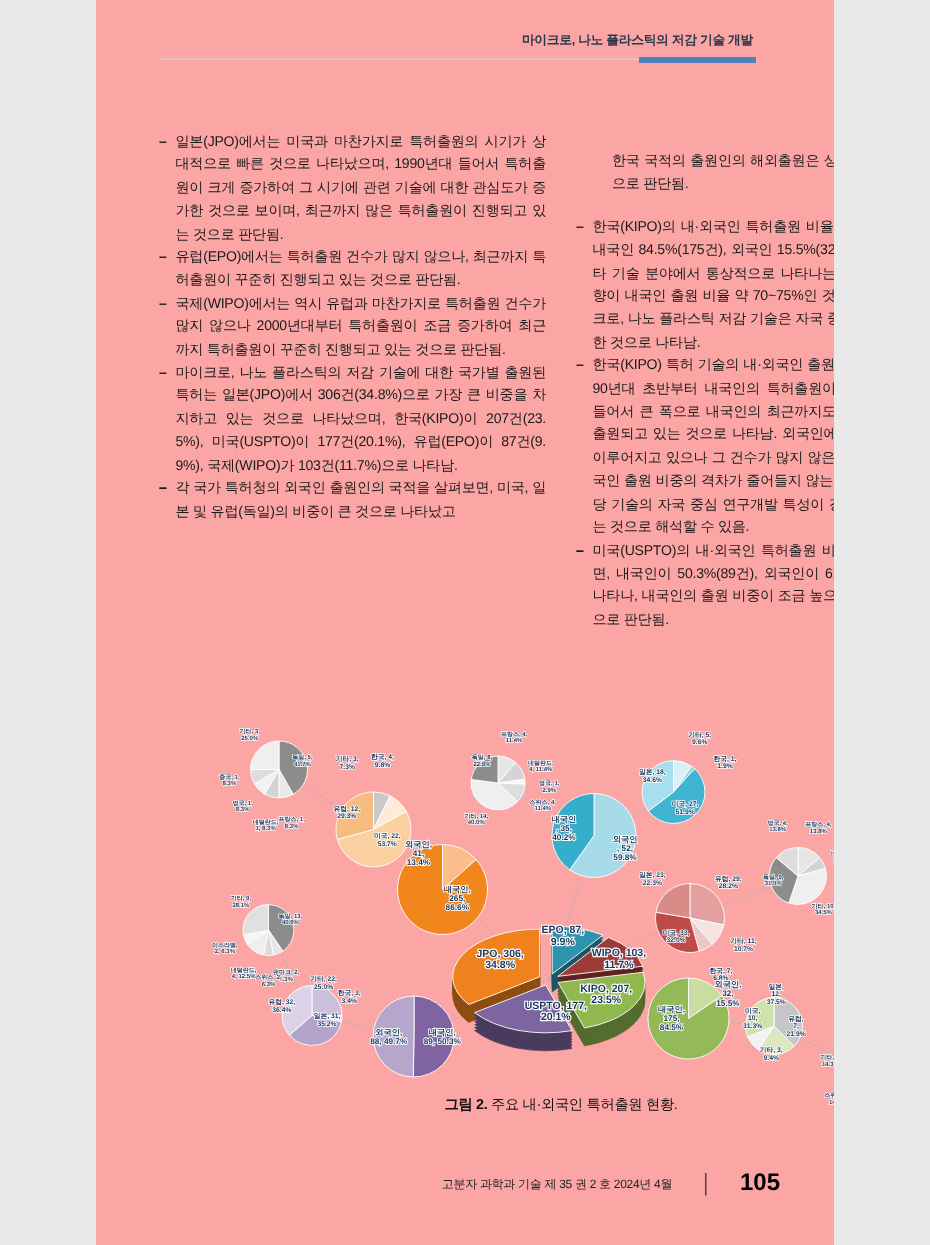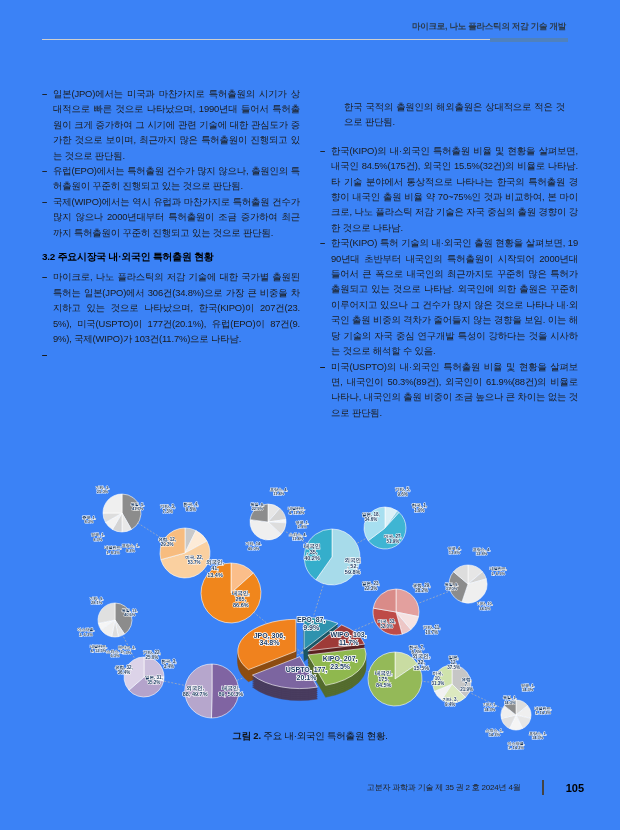--- a/index.html
+++ b/index.html
@@ -1,17 +1,17 @@
 <!DOCTYPE html>
 <html><head>
 <meta charset="utf-8">
 <style>
   html,body{margin:0;padding:0;background:#e9e9e9;}
   .page{
-    position:relative;width:620px;height:830px;background:#3b82f6;
+    position:relative;width:492px;height:830px;background:#fca5a5;
     font-family:"Liberation Sans",sans-serif;color:#1a1a1a;overflow:hidden;
     margin:0 auto;
   }
   
   .running-head{
     position:absolute;top:21px;right:54px;font-size:8.5px;font-weight:600;
     color:#2b3a4a;letter-spacing:-0.2px;
   }
   .header-rule{
     position:absolute;top:39px;left:42px;right:52px;height:1px;background:#cfcfcf;
@@ -39,43 +39,42 @@
     position:absolute;top:730px;left:0;width:620px;text-align:center;
     font-size:9.5px;color:#111;letter-spacing:-0.2px;
   }
   .figure-caption .cap-label{font-weight:bold;}
   
   .footer{
     position:absolute;top:780px;right:36px;display:flex;align-items:center;gap:22px;
   }
   .journal-info{font-size:8px;color:#222;letter-spacing:-0.2px;}
   .footer-divider{width:1.2px;height:15px;background:#444;display:inline-block;}
-  .page-number{font-size:11px;font-weight:bold;color:#000;}
+  .page-number{font-size:16px;font-weight:bold;color:#000;}
 </style>
 </head>
 <body>
 
 <div class="page">
 
   <div class="running-head">마이크로, 나노 플라스틱의 저감 기술 개발</div>
   <div class="header-rule">
     <span class="rule-accent"></span>
   </div>
 
   <section class="col left">
     <div class="bullets">
         <div class="bullet"><span class="dash">–</span><span>일본(JPO)에서는 미국과 마찬가지로 특허출원의 시기가 상대적으로 빠른 것으로 나타났으며, 1990년대 들어서 특허출원이 크게 증가하여 그 시기에 관련 기술에 대한 관심도가 증가한 것으로 보이며, 최근까지 많은 특허출원이 진행되고 있는 것으로 판단됨.</span></div>
-        <div class="bullet"><span class="dash">–</span><span>유럽(EPO)에서는 특허출원 건수가 많지 않으나, 출원인의 특허출원이 꾸준히 진행되고 있는 것으로 판단됨.</span></div>
+        <div class="bullet"><span class="dash">–</span><span>유럽(EPO)에서는 특허출원 건수가 많지 않으나, 최근까지 특허출원이 꾸준히 진행되고 있는 것으로 판단됨.</span></div>
         <div class="bullet"><span class="dash">–</span><span>국제(WIPO)에서는 역시 유럽과 마찬가지로 특허출원 건수가 많지 않으나 2000년대부터 특허출원이 조금 증가하여 최근까지 특허출원이 꾸준히 진행되고 있는 것으로 판단됨.</span></div>
       </div>
-    <h3 class="section-heading">3.2 주요시장국 내·외국인 특허출원 현황</h3>
     <div class="bullets">
         <div class="bullet"><span class="dash">–</span><span>마이크로, 나노 플라스틱의 저감 기술에 대한 국가별 출원된 특허는 일본(JPO)에서 306건(34.8%)으로 가장 큰 비중을 차지하고 있는 것으로 나타났으며, 한국(KIPO)이 207건(23.5%), 미국(USPTO)이 177건(20.1%), 유럽(EPO)이 87건(9.9%), 국제(WIPO)가 103건(11.7%)으로 나타남.</span></div>
         <div class="bullet"><span class="dash">–</span></div>
-        <div class="bullet"><span class="dash">–</span></div>
+        <div class="bullet"><span class="dash">–</span><span>각 국가 특허청의 외국인 출원인의 국적을 살펴보면, 미국, 일본 및 유럽(독일)의 비중이 큰 것으로 나타났고</span></div>
       </div>
   </section>
 
   <section class="col right">
     <p class="continuation">한국 국적의 출원인의 해외출원은 상대적으로 적은 것으로 판단됨.</p>
     <div class="bullets">
         <div class="bullet"><span class="dash">–</span><span>한국(KIPO)의 내·외국인 특허출원 비율 및 현황을 살펴보면, 내국인 84.5%(175건), 외국인 15.5%(32건)의 비율로 나타남. 타 기술 분야에서 통상적으로 나타나는 한국의 특허출원 경향이 내국인 출원 비율 약 70~75%인 것과 비교하여, 본 마이크로, 나노 플라스틱 저감 기술은 자국 중심의 출원 경향이 강한 것으로 나타남.</span></div>
         <div class="bullet"><span class="dash">–</span><span>한국(KIPO) 특허 기술의 내·외국인 출원 현황을 살펴보면, 1990년대 초반부터 내국인의 특허출원이 시작되어 2000년대 들어서 큰 폭으로 내국인의 최근까지도 꾸준히 많은 특허가 출원되고 있는 것으로 나타남. 외국인에 의한 출원은 꾸준히 이루어지고 있으나 그 건수가 많지 않은 것으로 나타나 내·외국인 출원 비중의 격차가 줄어들지 않는 경향을 보임. 이는 해당 기술의 자국 중심 연구개발 특성이 강하다는 것을 시사하는 것으로 해석할 수 있음.</span></div>
         <div class="bullet"><span class="dash">–</span></div>
         <div class="bullet"><span class="dash">–</span><span>미국(USPTO)의 내·외국인 특허출원 비율 및 현황을 살펴보면, 내국인이 50.3%(89건), 외국인이 61.9%(88건)의 비율로 나타나, 내국인의 출원 비중이 조금 높으나 큰 차이는 없는 것으로 판단됨.</span></div>

